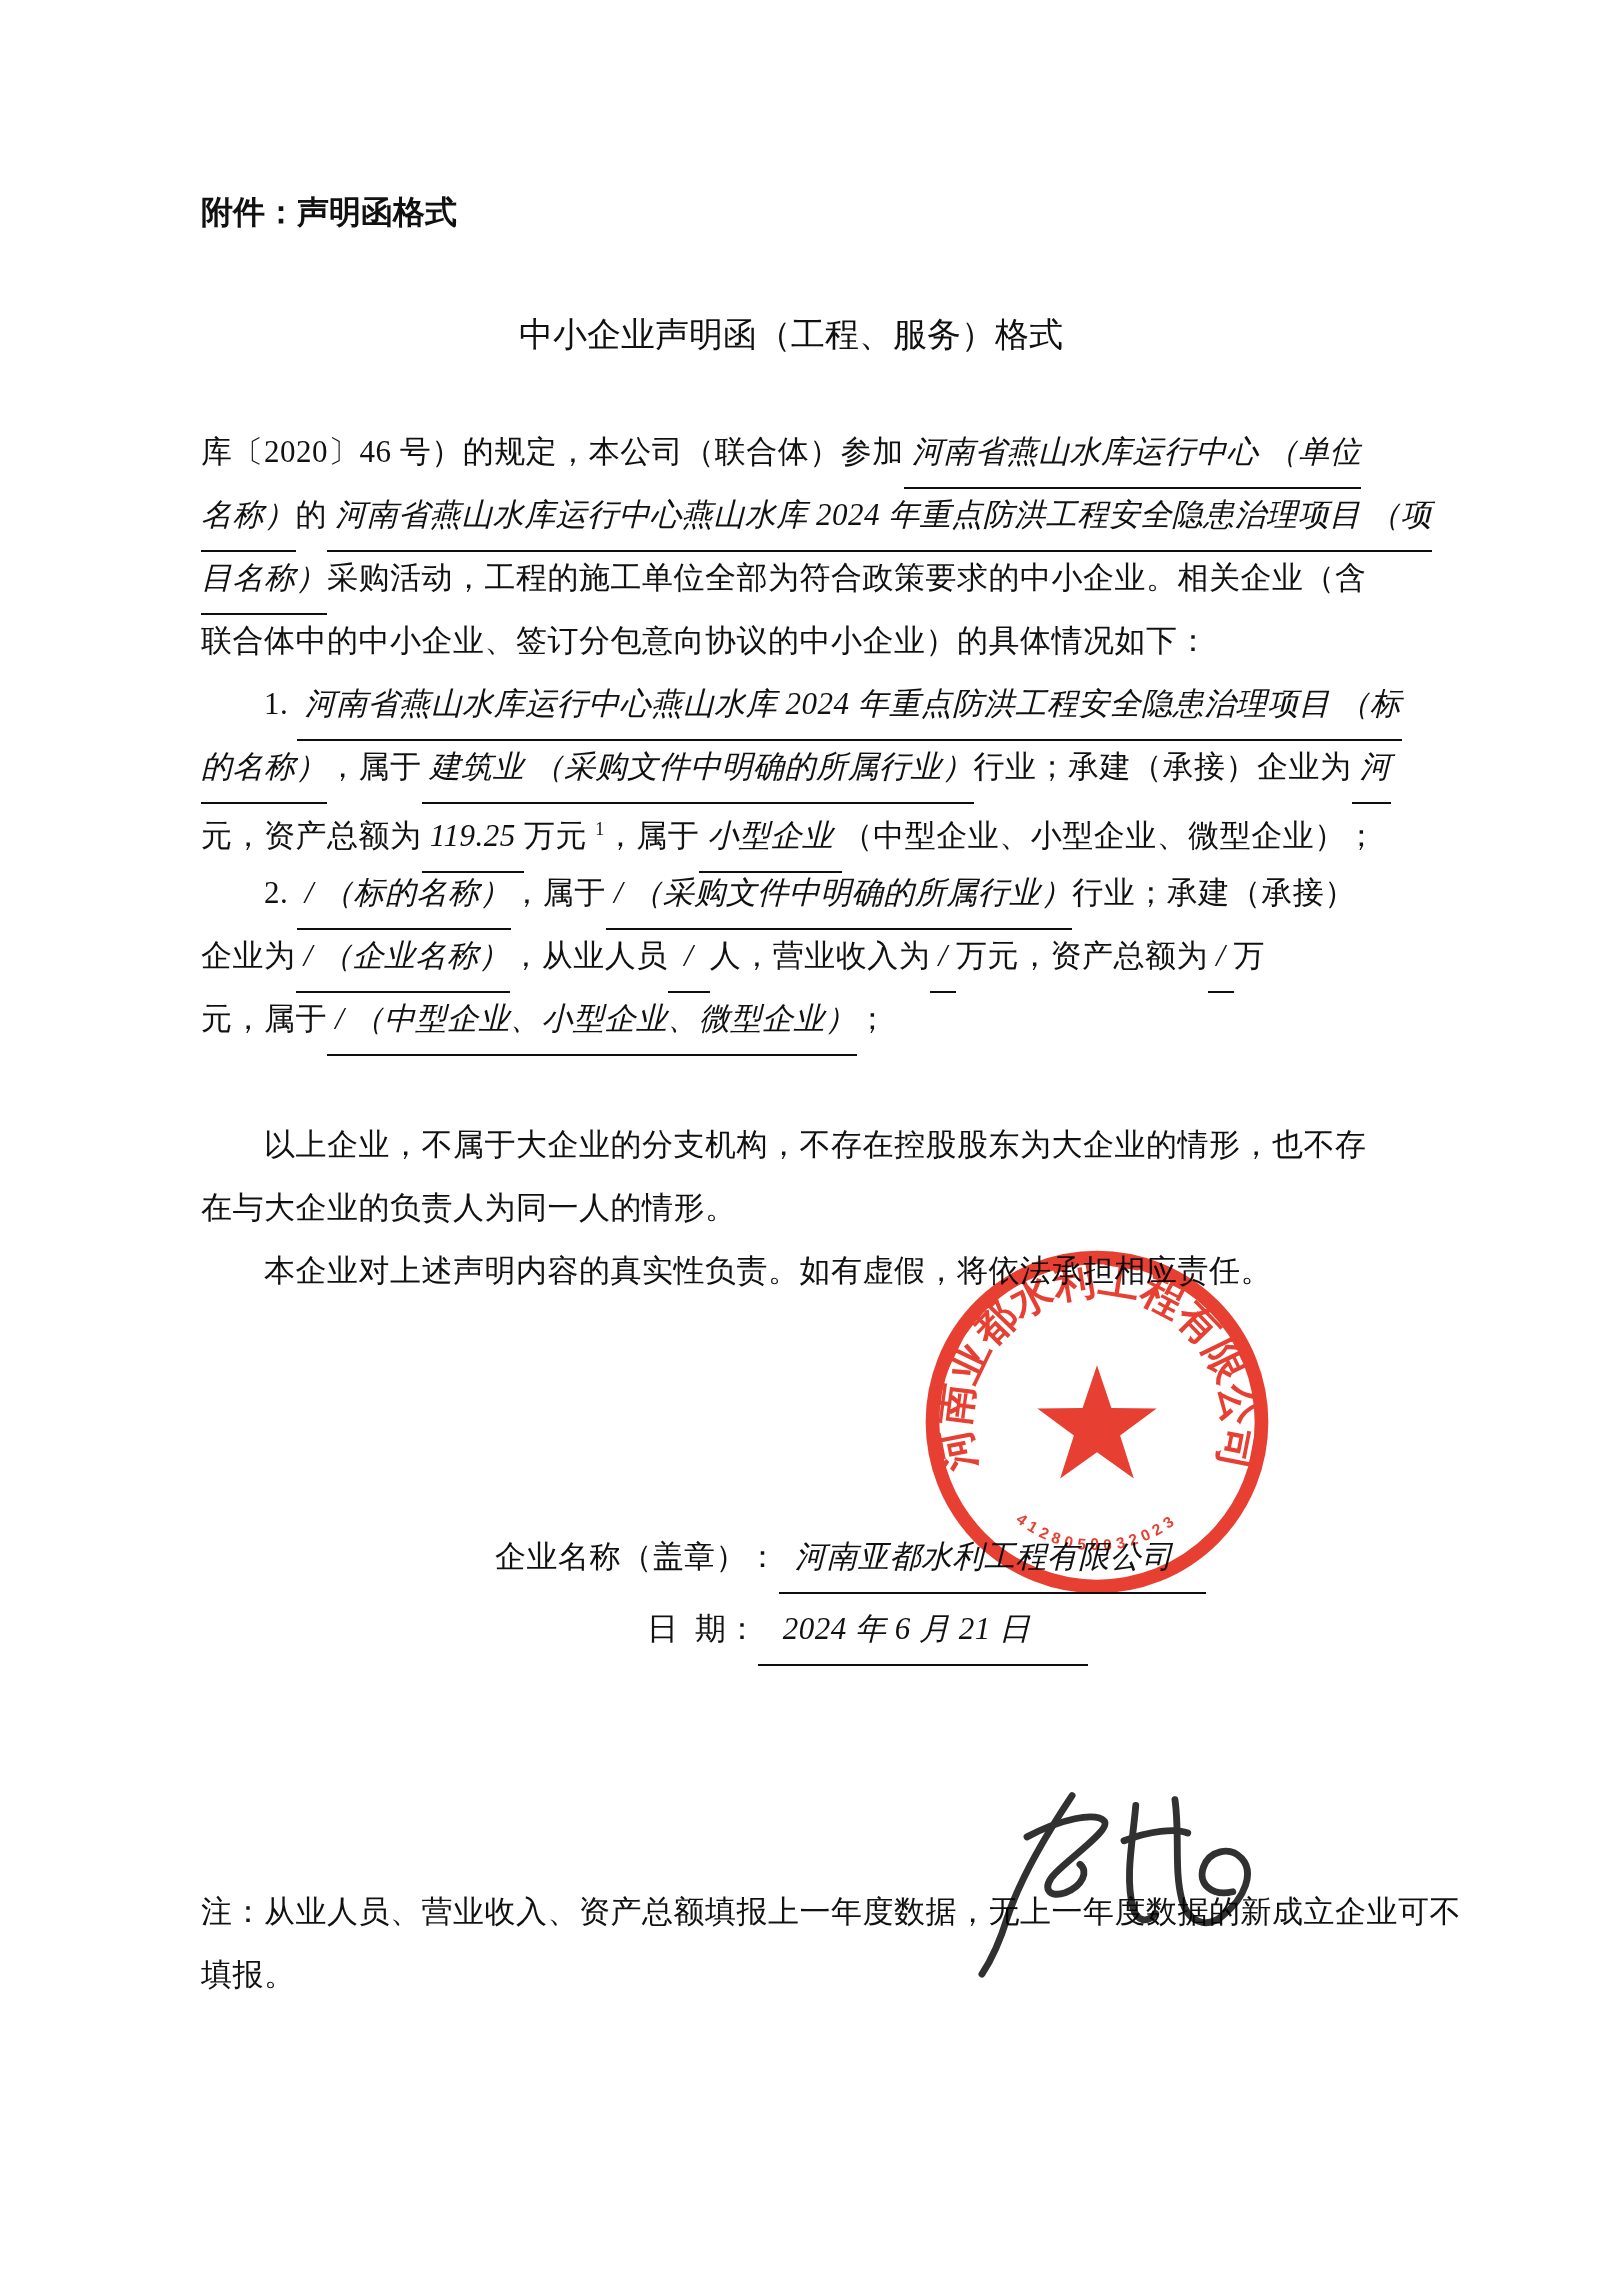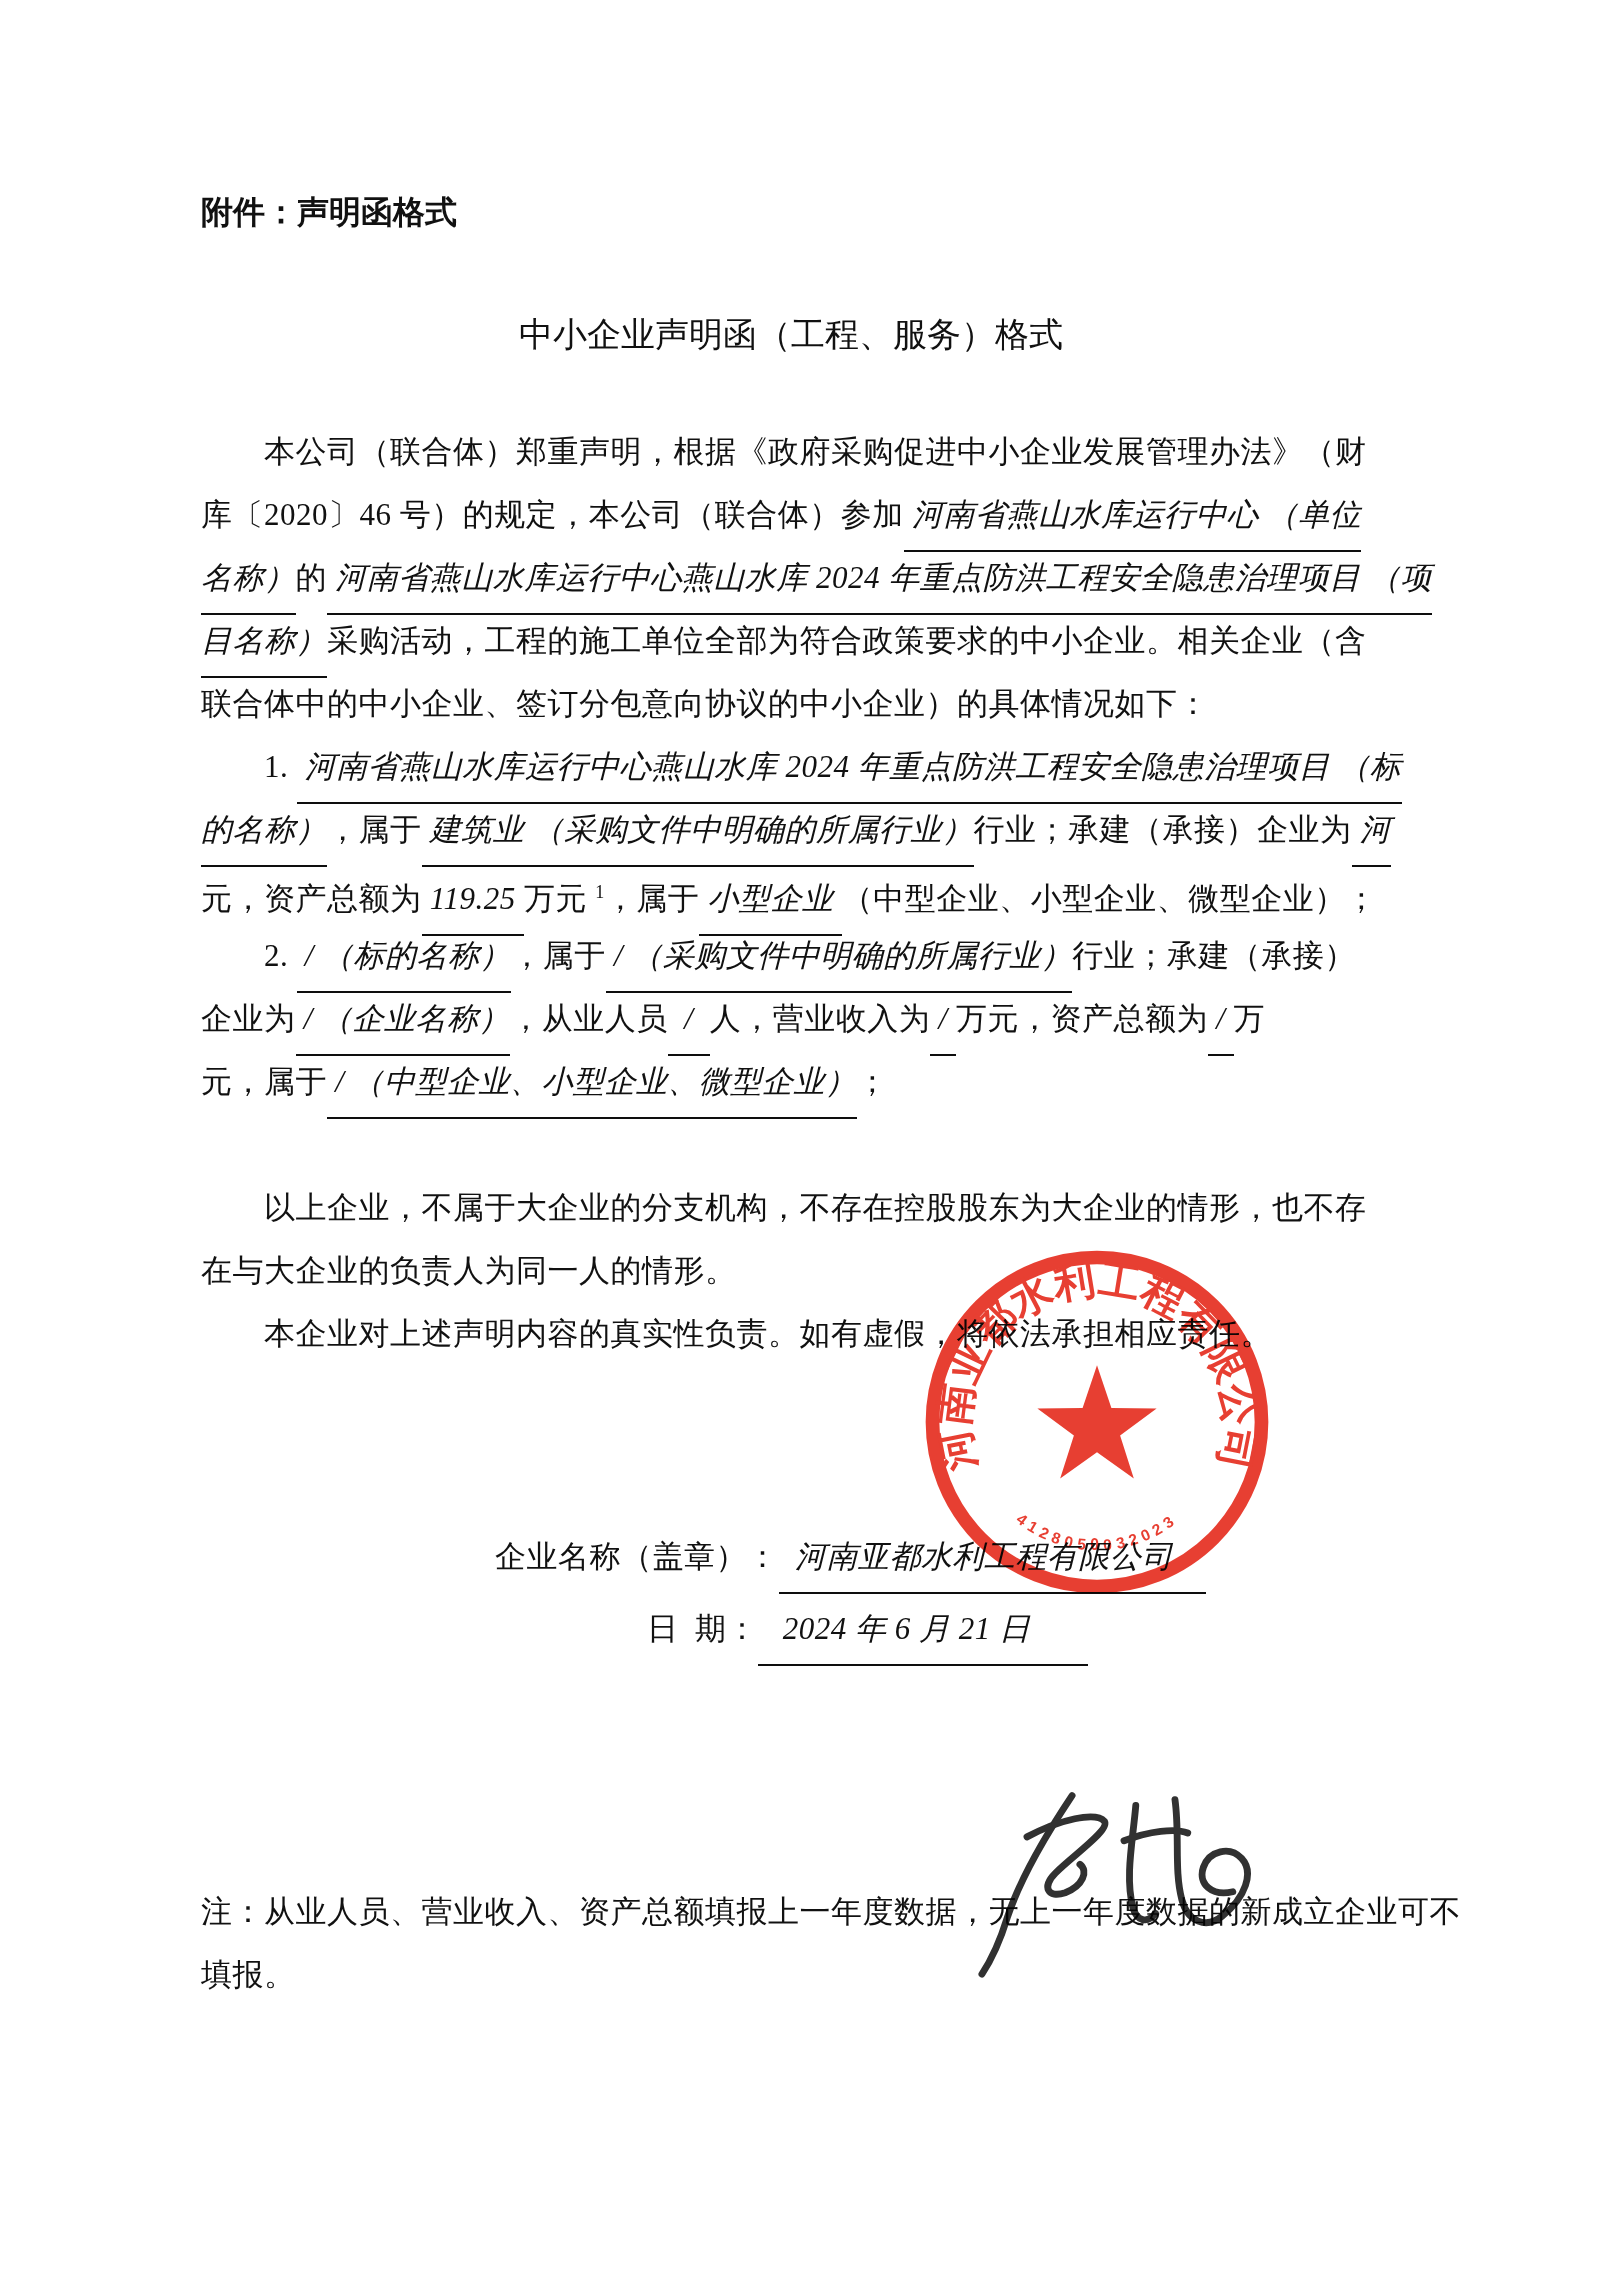--- a/index.html
+++ b/index.html
@@ -47,21 +47,20 @@
 </head>
 <body>
 
 <div id="page">
 
   <div id="attachment-heading" class="abs">附件：声明函格式</div>
 
   <div id="doc-title" class="abs">中小企业声明函（工程、服务）格式</div>
 
   <div id="body-lines" class="abs">
-      <div class="line indent"><span>本公司（联合体）郑重声明，根据《政府采购促进中小企业发展管理办法》（财</span></div>
       <div class="line"><span>库〔2020〕46 号）的规定，本公司（联合体）参加</span><span class="u">&nbsp;河南省燕山水库运行中心&nbsp;（单位</span></div>
       <div class="line"><span class="u">名称）</span><span>的</span><span class="u">&nbsp;河南省燕山水库运行中心燕山水库 2024 年重点防洪工程安全隐患治理项目&nbsp;（项</span></div>
       <div class="line"><span class="u">目名称）</span><span>采购活动，工程的施工单位全部为符合政策要求的中小企业。相关企业（含</span></div>
       <div class="line"><span>联合体中的中小企业、签订分包意向协议的中小企业）的具体情况如下：</span></div>
       <div class="line indent"><span>1.&nbsp;</span><span class="u">&nbsp;河南省燕山水库运行中心燕山水库 2024 年重点防洪工程安全隐患治理项目&nbsp;（标</span></div>
       <div class="line"><span class="u">的名称）</span><span>，属于</span><span class="u">&nbsp;建筑业&nbsp;（采购文件中明确的所属行业）</span><span>行业；承建（承接）企业为</span><span class="u">&nbsp;河</span></div>
       <div class="line"><span>元，资产总额为</span><span class="u">&nbsp;119.25&nbsp;</span><span>万元 </span><span><sup>1</sup></span><span>，属于</span><span class="u">&nbsp;小型企业&nbsp;</span><span>（中型企业、小型企业、微型企业）；</span></div>
       <div class="line indent"><span>2.&nbsp;</span><span class="u">&nbsp;/&nbsp;（标的名称）</span><span>，属于</span><span class="u">&nbsp;/&nbsp;（采购文件中明确的所属行业）</span><span>行业；承建（承接）</span></div>
       <div class="line"><span>企业为</span><span class="u">&nbsp;/&nbsp;（企业名称）</span><span>，从业人员</span><span class="u">&nbsp;&nbsp;/&nbsp;&nbsp;</span><span>人，营业收入为</span><span class="u">&nbsp;/&nbsp;</span><span>万元，资产总额为</span><span class="u">&nbsp;/&nbsp;</span><span>万</span></div>
       <div class="line"><span>元，属于</span><span class="u">&nbsp;/&nbsp;（中型企业、小型企业、微型企业）</span><span>；</span></div>

